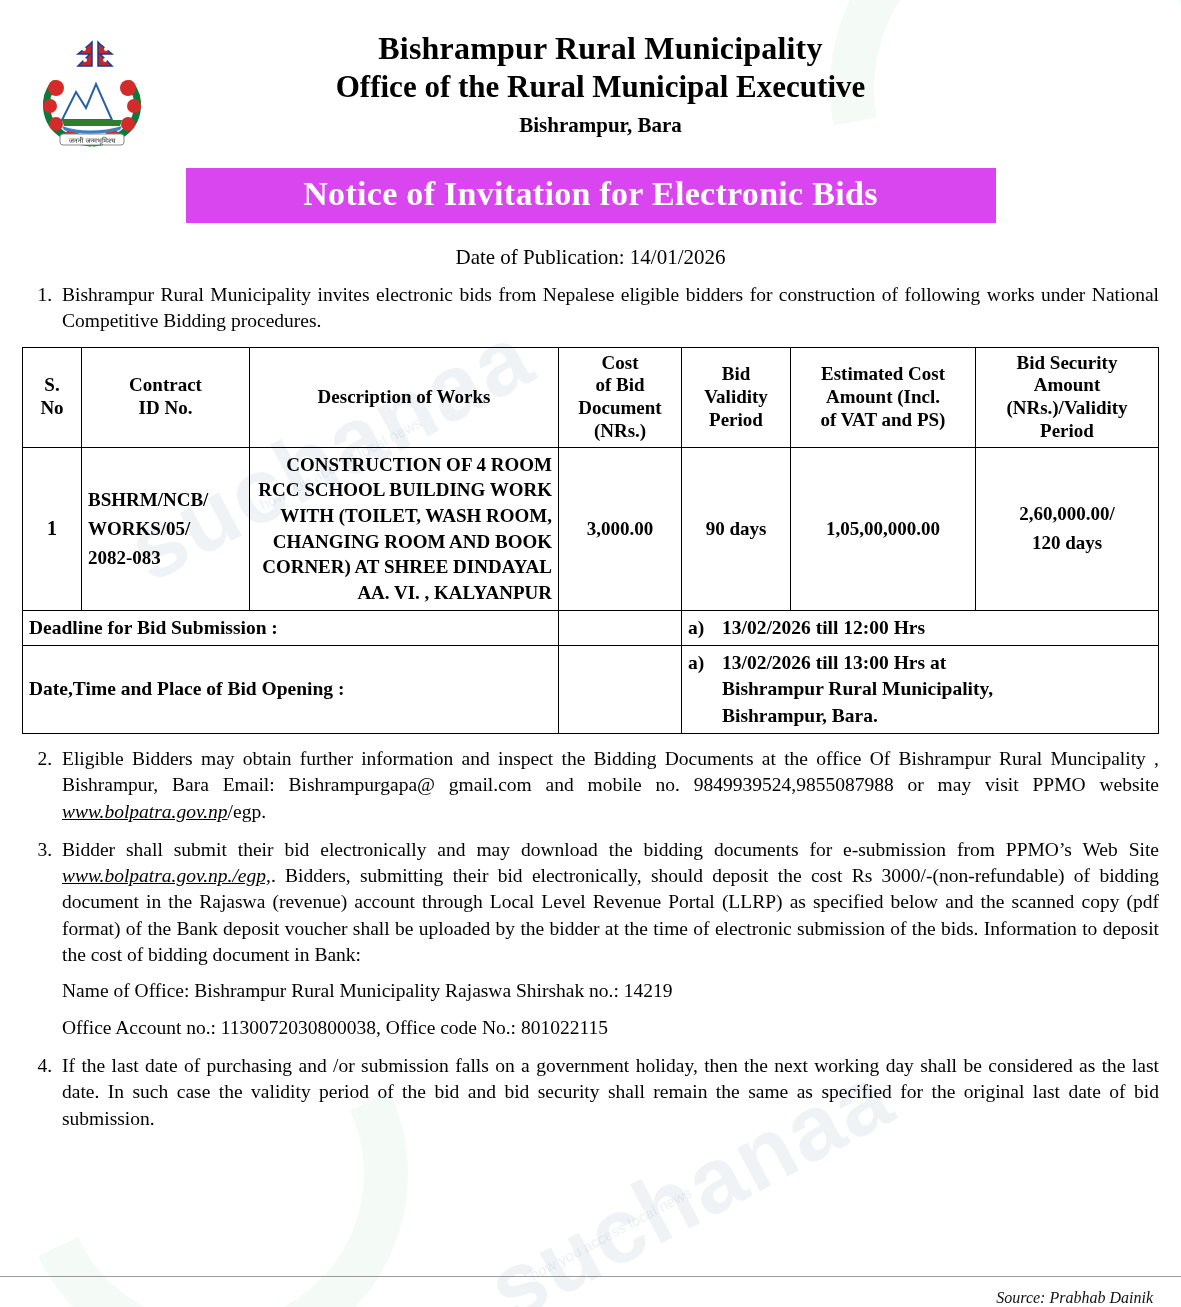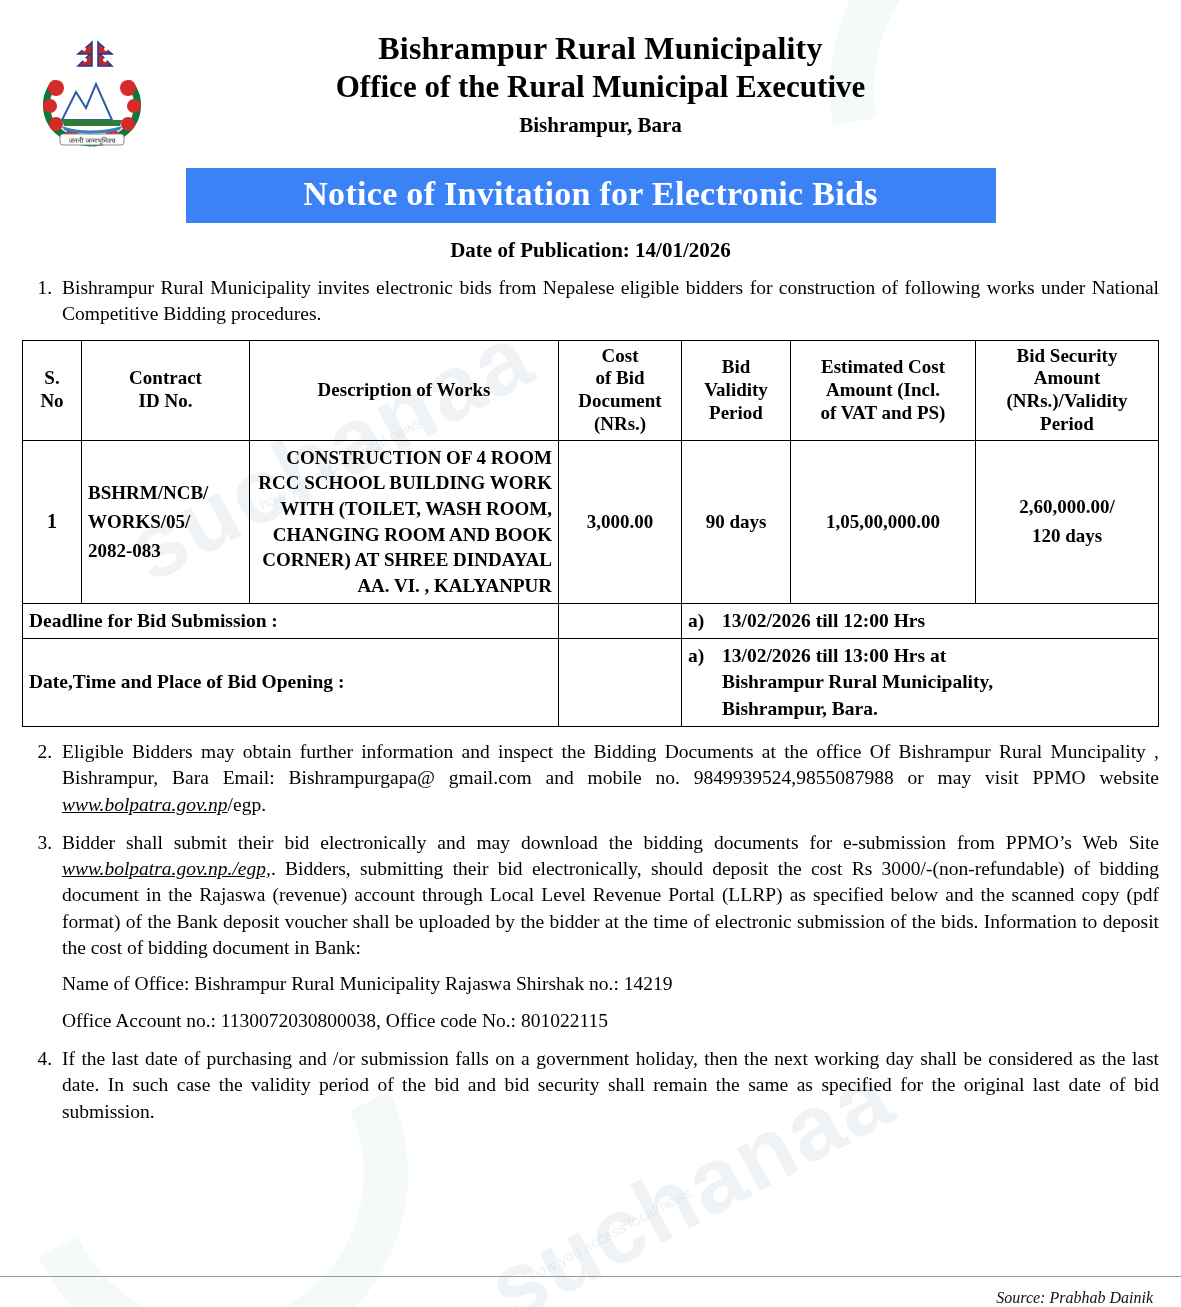--- a/index.html
+++ b/index.html
@@ -99,34 +99,34 @@
   }
   .org-province {
     font-size: 21px;
     font-weight: bold;
     margin-top: 6px;
     line-height: 1.25;
   }
 
   .notice-banner {
     margin: 14px auto 0;
-    background: #3b82f6;
+    background: #d946ef;
     color: #ffffff;
     width: 810px;
     text-align: center;
     font-size: 34px;
     font-weight: bold;
     padding: 7px 0 10px;
     letter-spacing: 0.3px;
   }
   .pub-date {
     text-align: center;
     font-size: 21px;
-    font-weight: bold;
-    margin-top: 15px;
+    font-weight: normal;
+    margin-top: 22px;
   }
 
   
   .clause {
     display: flex;
     margin-top: 12px;
     font-size: 19.5px;
     line-height: 1.35;
   }
   .clause .num {

